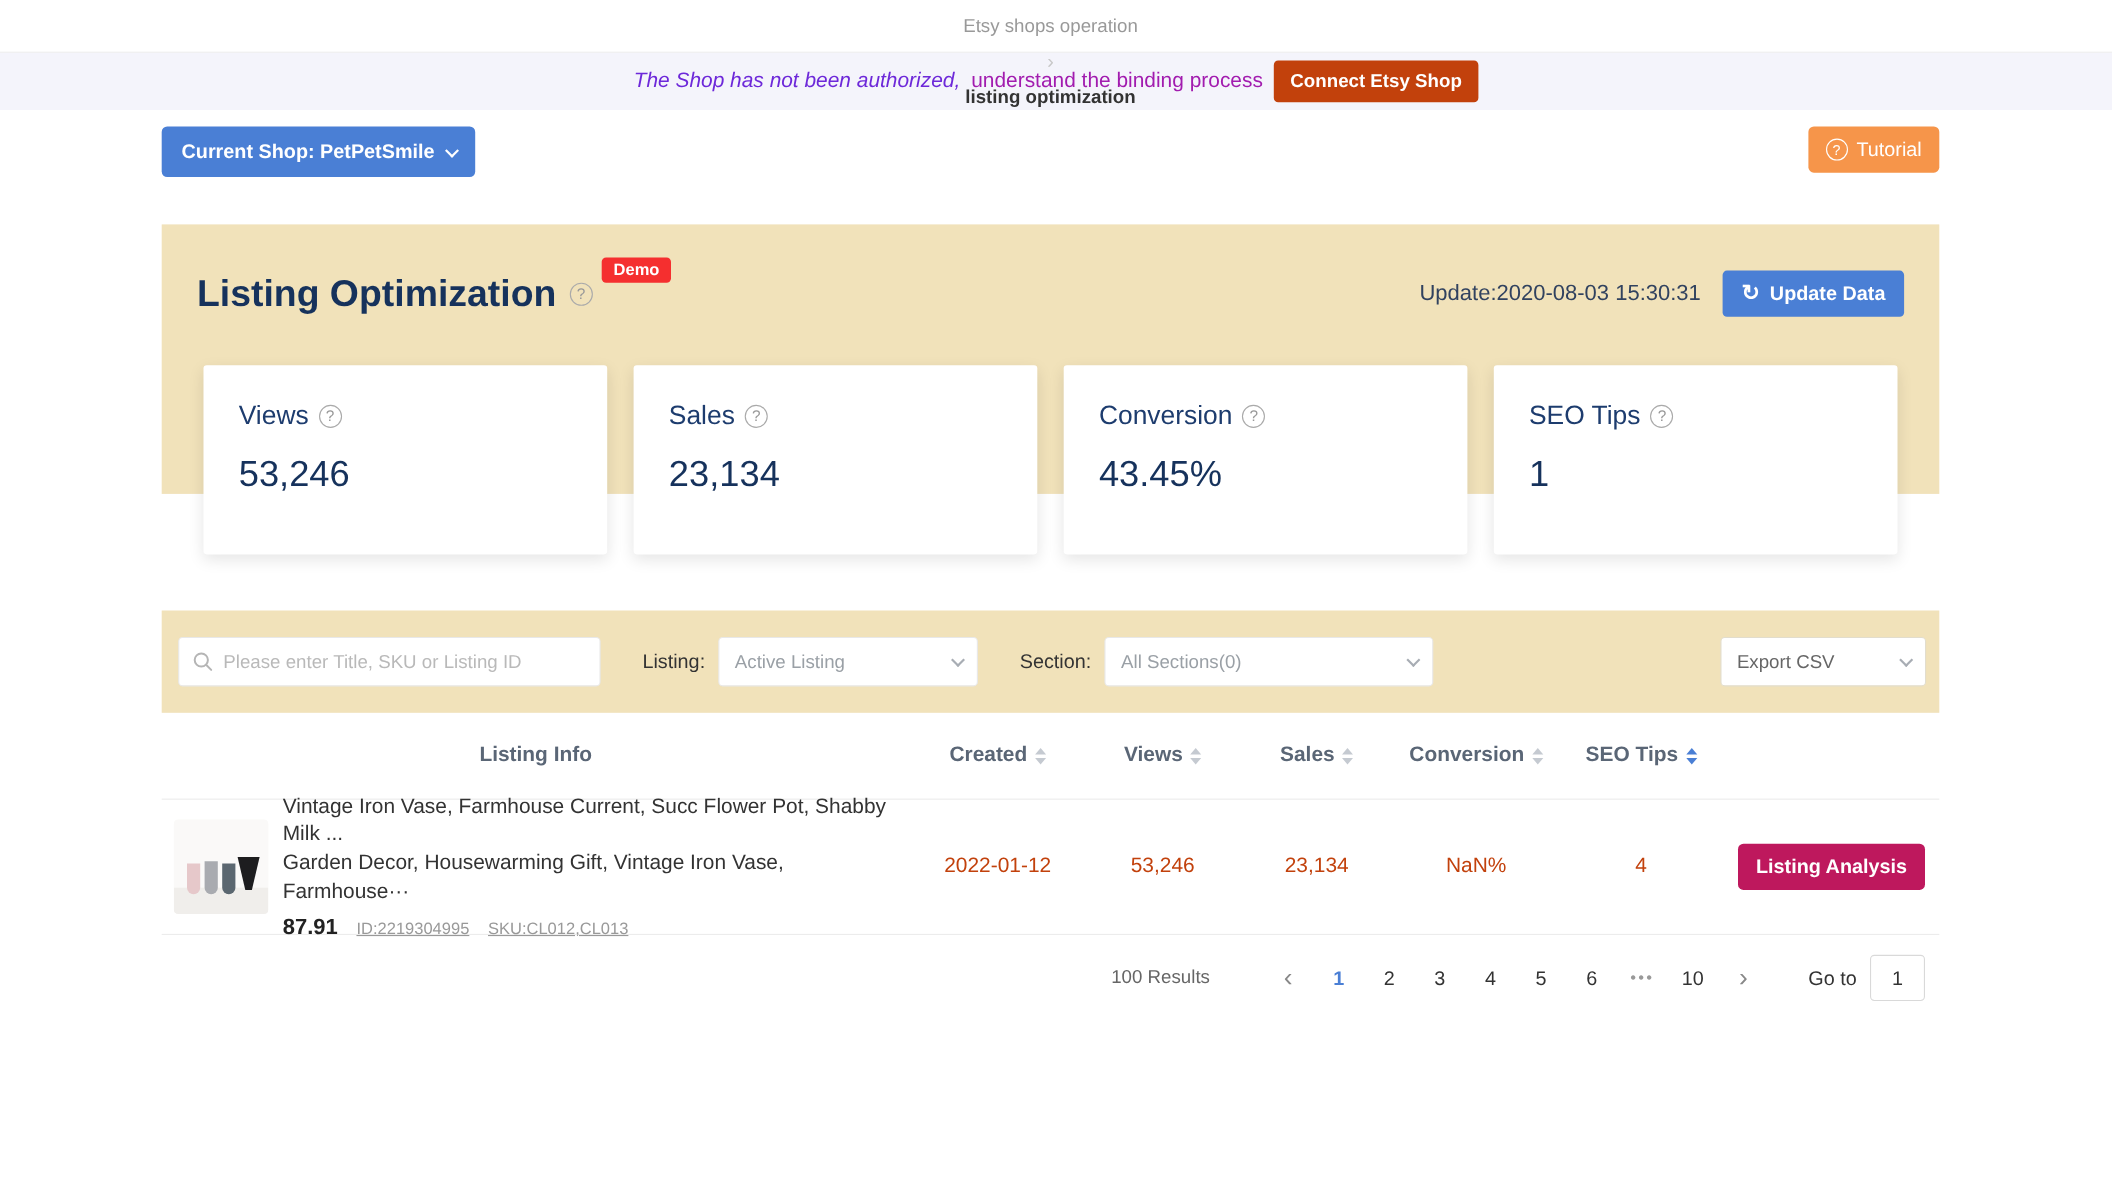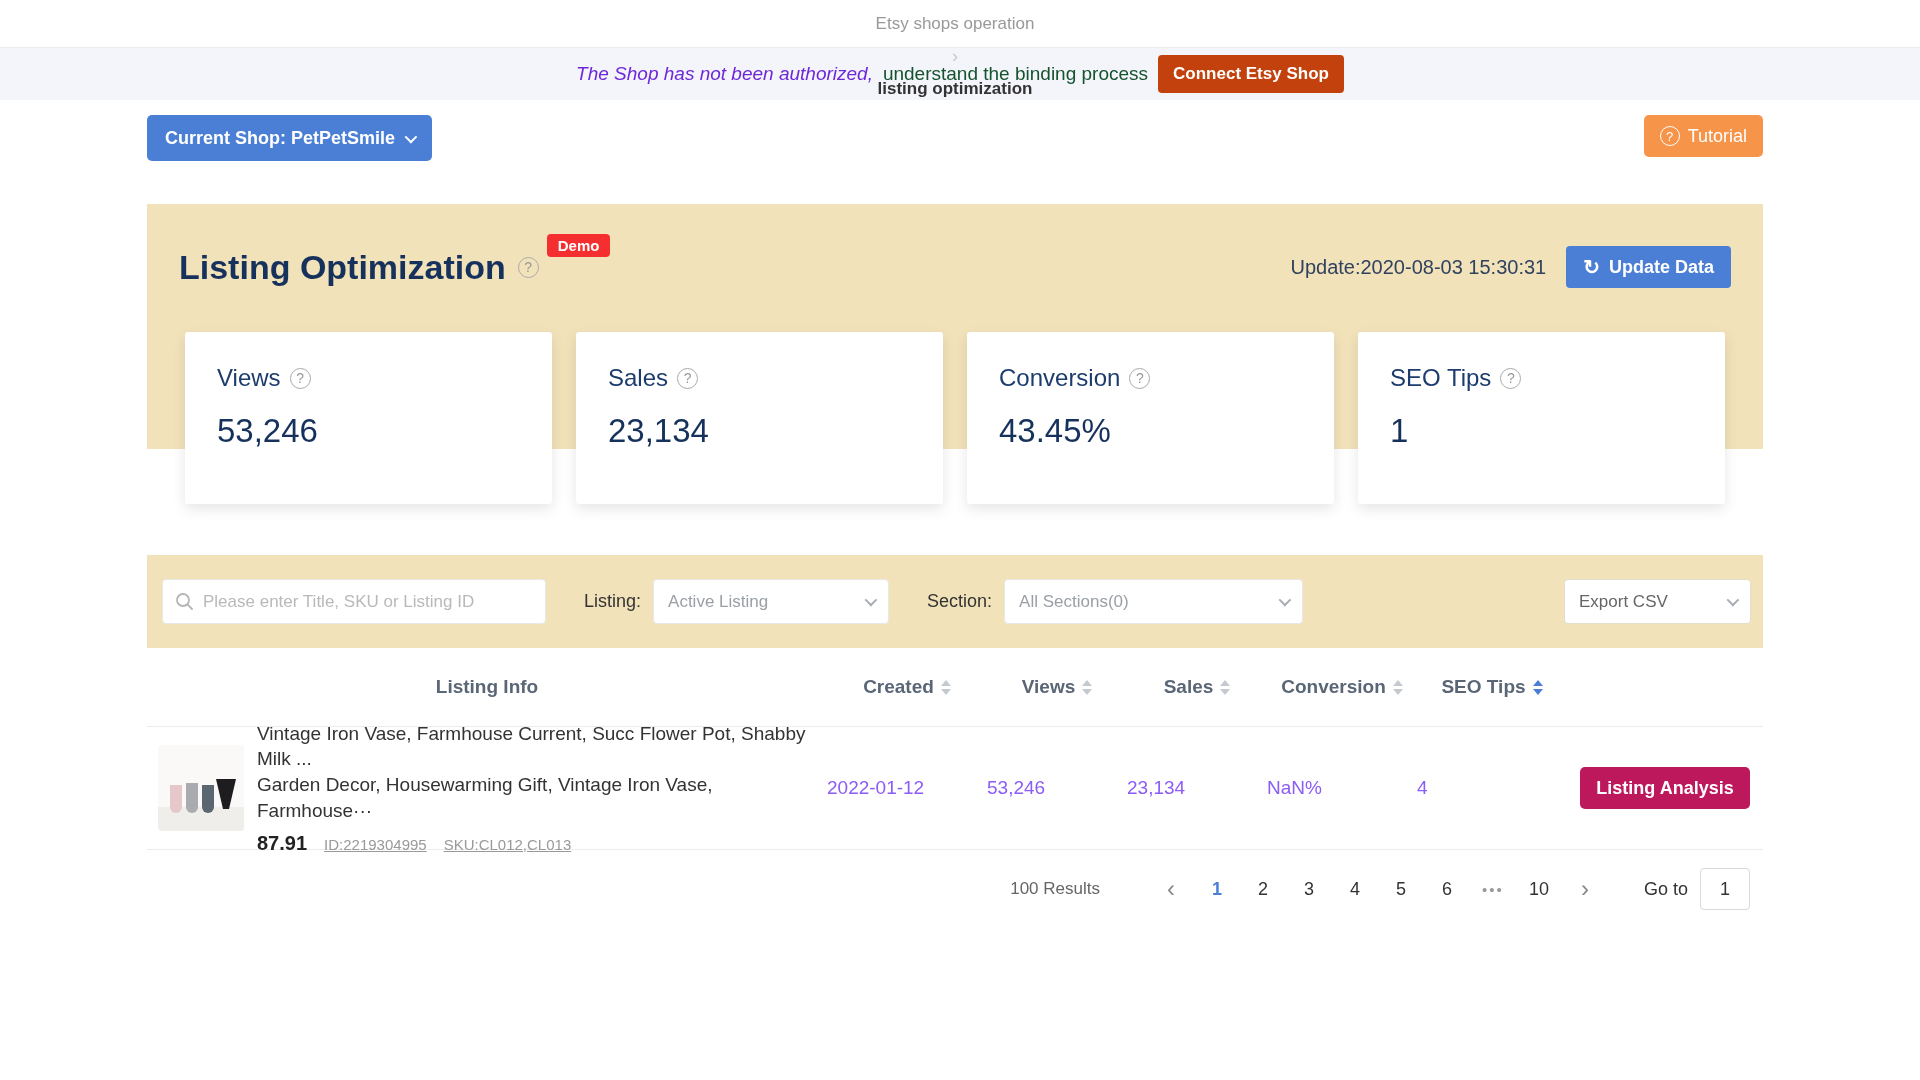--- a/index.html
+++ b/index.html
@@ -9,21 +9,21 @@
   
   .bc-bar { height:48px; background:#fff; border-bottom:1px solid #ececec; display:flex; align-items:center; }
   .bc-inner { display:flex; align-items:center; gap:12px; font-size:17px;flex-direction:column; }
   .bc-link { color:#999; cursor:pointer; }
   .bc-sep { color:#c8c8c8; font-size:18px; }
   .bc-current { color:#333; font-weight:600; }
 
   
   .notice-bar { height:52px; background:#f4f4fb; display:flex; align-items:center; justify-content:center; gap:10px; }
   .notice-text { font-size:19px; color:#6d28d9;font-style:italic; }
-  .notice-link { font-size:19px; color:#14532d; cursor:pointer; }
+  .notice-link { font-size:19px; color:#a21caf; cursor:pointer; }
   .connect-btn { height:38px; background:#c2410c; color:#fff; border:none; border-radius:4px; font-size:17px; font-weight:600; padding:0 15px; cursor:pointer; font-family:inherit; }
 
   
   .toolbar-row { margin-top:15px; display:flex; justify-content:space-between; align-items:flex-start; }
   .shop-btn { height:46px; background:#4a7fd5; color:#fff; border:none; border-radius:5px; font-size:18px; font-weight:600; padding:0 18px; display:flex; align-items:center; gap:10px; cursor:pointer; font-family:inherit; }
   .chev { width:9px; height:9px; border-right:2px solid #fff; border-bottom:2px solid #fff; transform:rotate(45deg) translateY(-2px); display:inline-block; }
   .chev.gray { border-color:#a8adb4; }
   .tutorial-btn { height:42px; background:#f6954a; color:#fff; border:none; border-radius:5px; font-size:18px; padding:0 16px; display:flex; align-items:center; gap:8px; cursor:pointer; font-family:inherit; }
   .qcircle { width:20px; height:20px; border:1.5px solid currentColor; border-radius:50%; display:inline-flex; align-items:center; justify-content:center; font-size:13px; line-height:1; }
   .qicon { width:21px; height:21px; border:1.5px solid #aaa; border-radius:50%; display:inline-flex; align-items:center; justify-content:center; font-size:14px; color:#999; cursor:pointer; flex:0 0 auto; }
@@ -70,21 +70,21 @@
   .sorter.active .caret-up { border-bottom-color:#4a7fd5; }
   .sorter.active .caret-down { border-top-color:#4a7fd5; }
   .trow { display:flex; align-items:center; height:124px; border-top:1px solid #ececec; border-bottom:1px solid #ececec; }
   .info-cell { display:flex; align-items:center; }
   .thumb { width:86px; height:86px; margin-left:11px; border-radius:4px; overflow:hidden; flex:0 0 auto; background:#faf9f8; cursor:pointer; }
   .info-text { margin-left:13px; width:560px; }
   .ititle { font-size:19px; color:#333; line-height:1.35; cursor:pointer; }
   .imeta { margin-top:9px; display:flex; align-items:baseline; gap:17px; }
   .price { font-size:20px; font-weight:700; color:#222; }
   .meta-gray { font-size:15px; color:#999;text-decoration:underline; }
-  .cell-val { font-size:19px; color:#8b5cf6; text-align:left; }
+  .cell-val { font-size:19px; color:#c2410c; text-align:center; }
   .analysis-btn { height:42px; background:#be185d; color:#fff; border:none; border-radius:5px; font-size:18px; font-weight:600; padding:0 16px; cursor:pointer; font-family:inherit; }
 
   
   .pagination { display:flex; align-items:center; justify-content:flex-end; gap:12px; padding:18px 13px 0 0; }
   .results { font-size:17px; color:#666; margin-right:42px; }
   .pg-arrow { width:34px; height:34px; display:flex; align-items:center; justify-content:center; font-size:24px; color:#888; cursor:pointer; }
   .pg-num { min-width:34px; height:34px; display:flex; align-items:center; justify-content:center; font-size:18px; color:#333; cursor:pointer; }
   .pg-num.active { color:#4a7fd5; font-weight:700; }
   .pg-ellipsis { min-width:34px; text-align:center; color:#999; font-size:15px; letter-spacing:2px; cursor:pointer; }
   .goto-label { margin-left:30px; font-size:18px; color:#333; }

